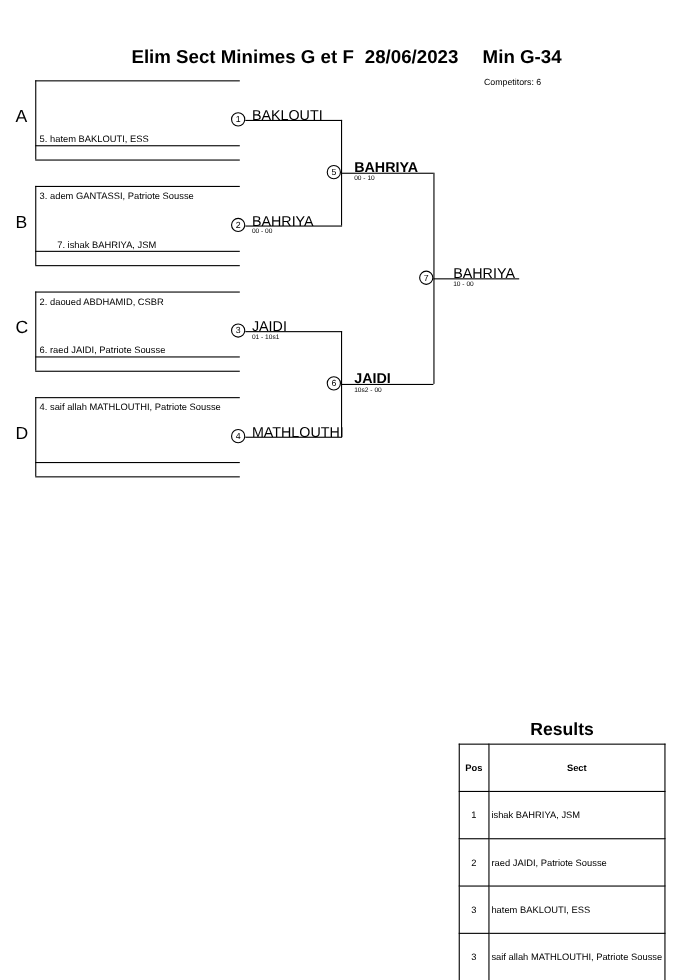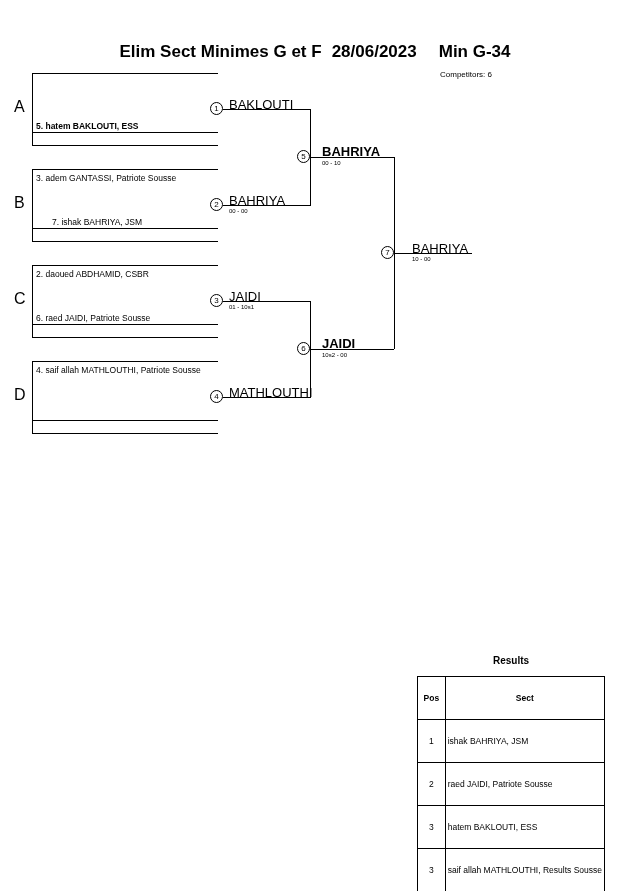--- a/index.html
+++ b/index.html
@@ -78,21 +78,21 @@
     text-align: center;
     background: #fff;
   }
 
   
   #results-title {
     top: 655px;
     left: 417px;
     width: 188px;
     text-align: center;
-    font-size: 10px;
+    font-size: 16px;
     font-weight: bold;
   }
   #results-table {
     top: 676px;
     left: 417px;
     width: 188px;
     border-collapse: collapse;
     font-size: 8.5px;
   }
   #results-table td, #results-table th {
@@ -116,21 +116,21 @@
 
 <div class="abs group-letter" style="top:98px; left:14px;">A</div>
 <div class="abs group-letter" style="top:194px; left:14px;">B</div>
 <div class="abs group-letter" style="top:290px; left:14px;">C</div>
 <div class="abs group-letter" style="top:386px; left:14px;">D</div>
 
 <div class="abs vline" style="top:73px; left:32px; height:72px;"></div>
 <div class="abs hline" style="top:73px; left:32px; width:186px;"></div>
 <div class="abs hline" style="top:145px; left:32px; width:186px;"></div>
 <div class="abs hline" style="top:132px; left:32px; width:186px;"></div>
-<div class="abs entry-name" style="top:121px; left:36px;font-weight:bold;">5. hatem BAKLOUTI, ESS</div>
+<div class="abs entry-name" style="top:121px; left:36px;">5. hatem BAKLOUTI, ESS</div>
 <div class="abs circle" style="top:102px; left:210px;">1</div>
 <div class="abs hline" style="top:109px; left:223px; width:88px;"></div>
 <div class="abs slot-name" style="top:97px; left:229px;">BAKLOUTI</div>
 
 <div class="abs vline" style="top:169px; left:32px; height:72px;"></div>
 <div class="abs hline" style="top:169px; left:32px; width:186px;"></div>
 <div class="abs hline" style="top:241px; left:32px; width:186px;"></div>
 <div class="abs hline" style="top:228px; left:32px; width:186px;"></div>
 <div class="abs entry-name" style="top:173px; left:36px;">3. adem GANTASSI, Patriote Sousse</div>
 <div class="abs entry-name" style="top:217px; left:52px;">7. ishak BAHRIYA, JSM</div>
@@ -193,21 +193,21 @@
     <tr>
       <td class="col-pos">2</td>
       <td class="col-name">raed JAIDI, Patriote Sousse</td>
     </tr>
     <tr>
       <td class="col-pos">3</td>
       <td class="col-name">hatem BAKLOUTI, ESS</td>
     </tr>
     <tr>
       <td class="col-pos">3</td>
-      <td class="col-name">saif allah MATHLOUTHI, Results Sousse</td>
+      <td class="col-name">saif allah MATHLOUTHI, Patriote Sousse</td>
     </tr>
     <tr>
       <td class="col-pos"></td>
       <td class="col-name"></td>
     </tr>
     <tr>
       <td class="col-pos"></td>
       <td class="col-name"></td>
     </tr>
     <tr>

